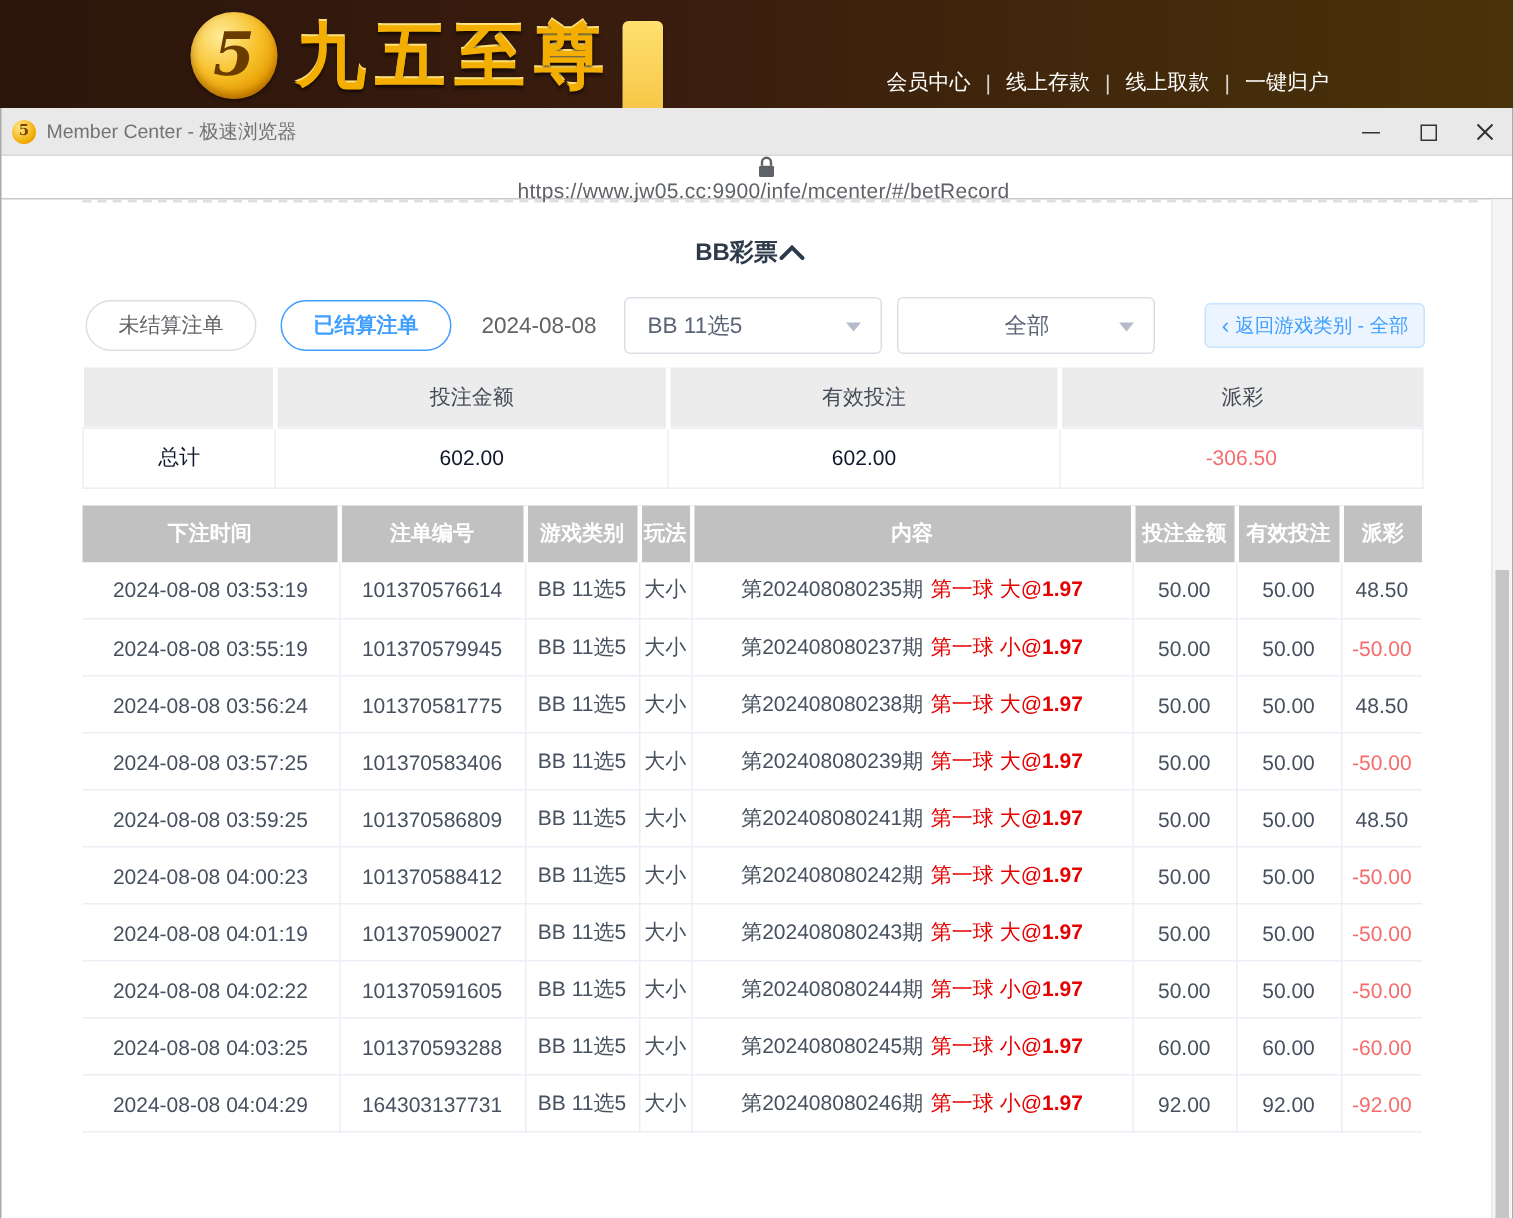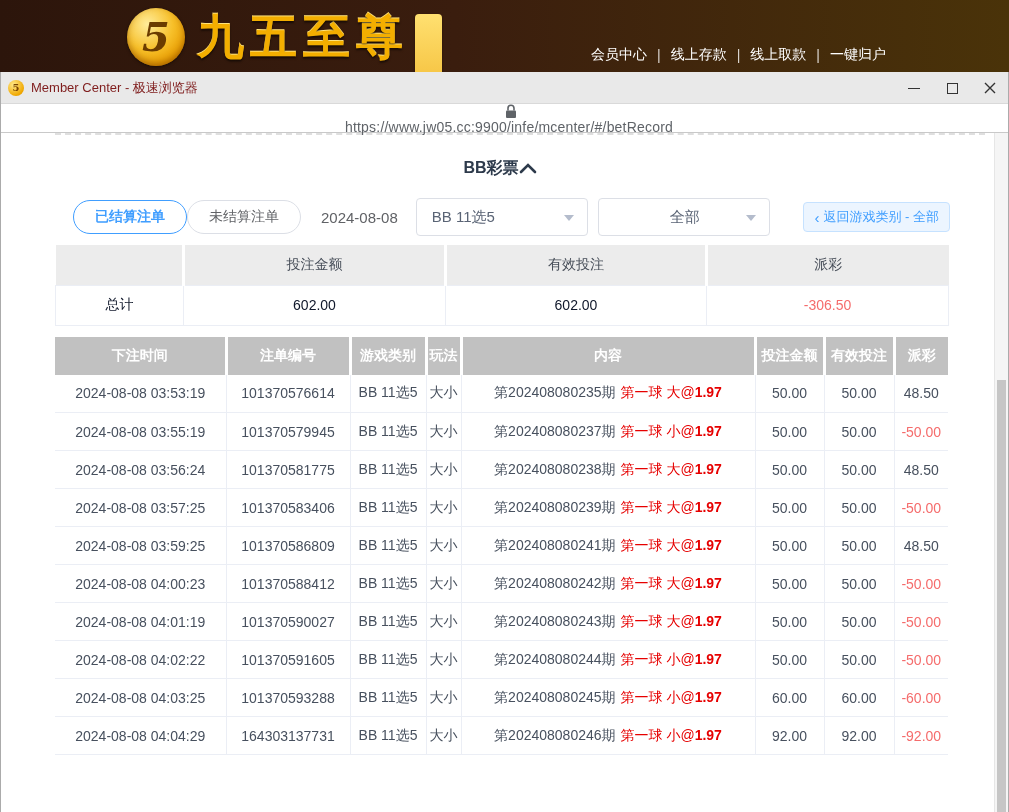--- a/index.html
+++ b/index.html
@@ -29,21 +29,21 @@
   .banner-nav .sep { color:rgba(255,255,255,.8); }
   .banner-nav a { color:#fff; text-decoration:none; cursor:pointer;font-family:Liberation Serif, serif; }
 
   
   .titlebar { position:relative; height:32px; background:#e9e9e9; border-bottom:1px solid #d9d9d9;
               display:flex; align-items:center; }
   .favicon { width:16px; height:16px; border-radius:50%; margin-left:8px;
              background:radial-gradient(circle at 35% 30%,#ffe98a,#f0a800 70%,#d08a00);
              display:flex; align-items:center; justify-content:center; }
   .favicon span { font-size:10px; font-weight:bold; color:#7a4400; font-family:"DejaVu Serif",serif; }
-  .win-title { margin-left:7px; font-size:13px; color:#7f1d1d; }
+  .win-title { margin-left:7px; font-size:13px; color:#737373; }
   .win-controls { position:absolute; right:0; top:0; height:32px; display:flex; }
   .win-btn { width:38px; height:32px; display:flex; align-items:center; justify-content:center; cursor:pointer; }
   .min-glyph { width:12px; height:0; border-top:1.6px solid #333; }
   .max-glyph { width:11px; height:11px; border:1.6px solid #333; }
 
   .urlbar { position:relative; height:29px; background:#fff; border-bottom:1px solid #c9c9c9;
             display:flex; align-items:center;flex-direction:column; }
   .lock { margin-left:13px; display:flex; }
   .url-text { margin-left:9px; font-size:14px; color:#5f6368; letter-spacing:.2px; }
 
@@ -155,22 +155,22 @@
   <div class="panel-head">
     <div class="panel-title">BB彩票</div>
     <div class="collapse">
       <svg width="18" height="11" viewBox="0 0 18 11">
         <polyline points="2,9 9,2 16,9" stroke="#2d3a4b" stroke-width="2.6" fill="none" stroke-linecap="round"></polyline>
       </svg>
     </div>
   </div>
 
   <div class="filters">
+    <div class="pill">未结算注单</div>
     <div class="pill active">已结算注单</div>
-    <div class="pill">未结算注单</div>
     <div class="date-val">2024-08-08</div>
     <div class="select">
       <span>BB 11选5</span>
       <span class="caret"></span>
     </div>
     <div class="select">
       <span>全部</span>
       <span class="caret"></span>
     </div>
     <div class="back-btn">

